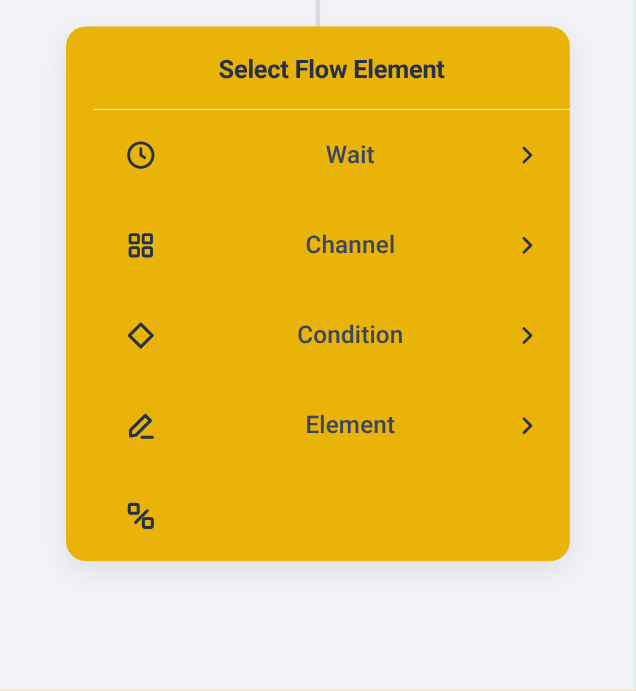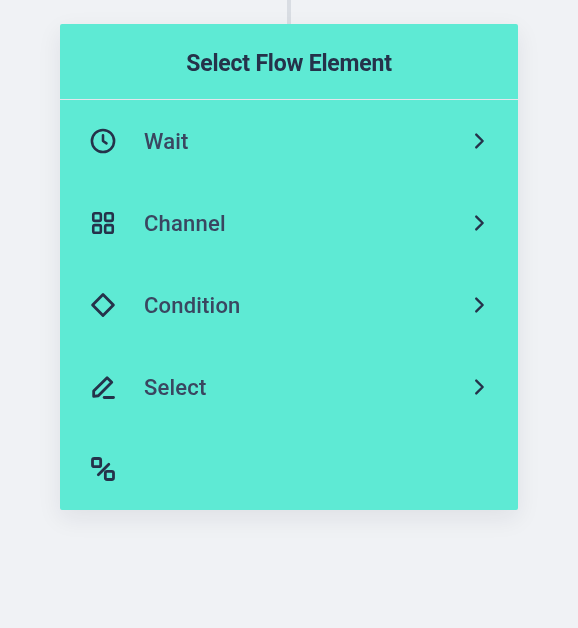--- a/index.html
+++ b/index.html
@@ -18,40 +18,42 @@
       transform: translateX(-50%);
       width: 4px;
       height: 30px;
       background: #d9dde3;
     }
     .modal {
       position: absolute;
       top: 24px;
       left: 60px;
       right: 60px;
-      background: #5eead4;
-      border-radius: 2px;
+      background: #eab308;
+      border-radius: 18px;
       box-shadow: 0 8px 24px rgba(20, 30, 50, 0.08);
       overflow: hidden;
+      padding-left: 25px;
     }
     .modal-title {
       text-align: center;
       font-size: 23px;
       font-weight: 700;
       color: #25324a;
       padding: 26px 20px 22px 20px;
       border-bottom: 1px solid #e4e7ec;
       letter-spacing: -0.2px;
     }
     .list { }
     .item {
       display: flex;
       align-items: center;
       padding: 26px 28px;
       cursor: pointer;
+      text-align: center;
     }
     .item.hover { background: #f2f3f6; }
     .item .icon {
       width: 30px;
       height: 30px;
       flex: 0 0 30px;
       display: flex;
       align-items: center;
       justify-content: center;
       color: #25324a;
@@ -127,21 +129,21 @@
       </span>
     </div>
 
     <div class="item">
       <span class="icon">
         <svg width="28" height="28" viewBox="0 0 24 24" fill="none" stroke="currentColor" stroke-width="2.4" stroke-linecap="round" stroke-linejoin="round">
             <path d="M4 15.5 15.5 4l4 4L8 19.5 4 20z"></path>
             <path d="M13 21h8"></path>
           </svg>
       </span>
-      <span class="label">Select</span>
+      <span class="label">Element</span>
       <span class="chevron">
         <svg width="22" height="22" viewBox="0 0 24 24" fill="none" stroke="currentColor" stroke-width="2.6" stroke-linecap="round" stroke-linejoin="round">
             <polyline points="9 5 16 12 9 19"></polyline>
           </svg>
       </span>
     </div>
 
     <div class="item">
       <span class="icon">
         <svg width="28" height="28" viewBox="0 0 24 24" fill="none" stroke="currentColor" stroke-width="2.4" stroke-linecap="round" stroke-linejoin="round">

